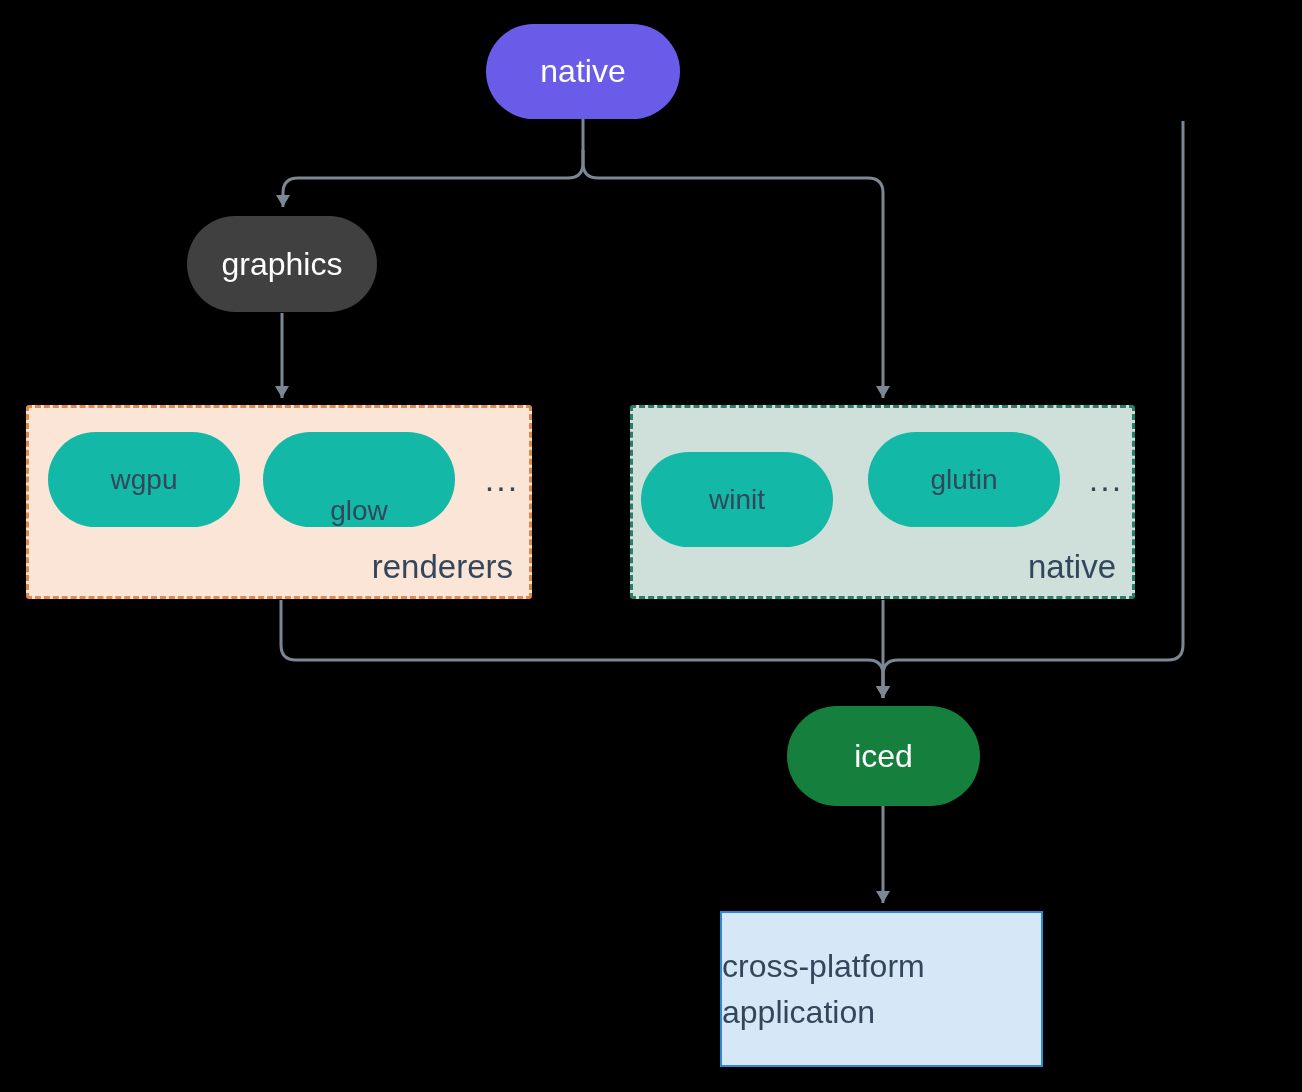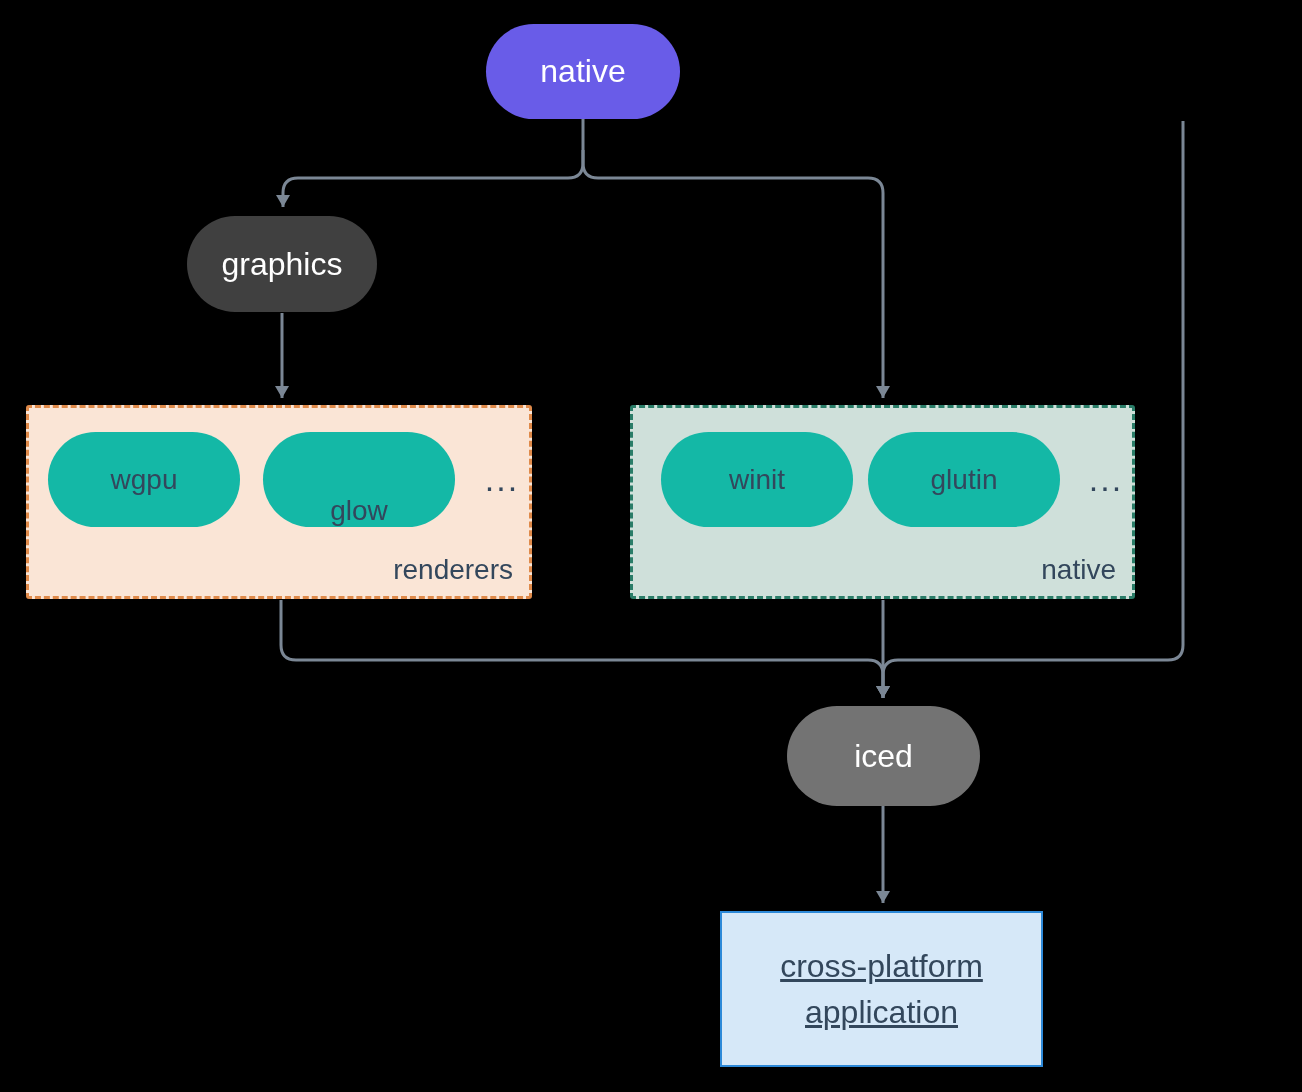--- a/index.html
+++ b/index.html
@@ -30,21 +30,21 @@
     position: absolute;
     border-radius: 60px;
     display: flex;
     align-items: center;
     justify-content: center;
     font-size: 32px;
     color: #ffffff;
   }
   .pill.native, .pill.web { background: #695ce8; }
   .pill.graphics { background: #404040; }
-  .pill.iced { background: #737373; }
+  .pill.iced { background: #15803d; }
   .group {
     position: absolute;
     width: 506px;
     height: 194px;
     border-radius: 3px;
     box-sizing: border-box;
   }
   .group.renderers {
     background: #fae5d6;
     border: 3px dashed #df8a4a;
@@ -76,41 +76,40 @@
     align-items: center;
     justify-content: center;
     font-size: 34px;
     color: #33475c;
     letter-spacing: 2px;
   }
   .group-label {
     position: absolute;
     right: 16px;
     bottom: 10px;
-    font-size: 28px;
+    font-size: 33px;
     color: #33475c;
   }
   .app-box {
     position: absolute;
     left: 720px;
     top: 911px;
     width: 323px;
     height: 156px;
     box-sizing: border-box;
     background: #d6e8f8;
     border: 2px solid #2d89d8;
     display: flex;
     flex-direction: column;
-    align-items: center;
+    align-items: flex-start;
     justify-content: center;
     font-size: 32px;
     line-height: 46px;
     color: #33475c;
     text-align: center;
-    text-decoration: underline;
   }
 </style>
 </head>
 <body>
 
 <div id="stage">
 
   <svg id="edges" viewBox="0 0 1302 1092">
     <defs>
       <marker id="arrow" markerUnits="userSpaceOnUse" markerWidth="26" markerHeight="26" refX="15" refY="13" orient="auto">
@@ -140,21 +139,21 @@
       <span>wgpu</span>
     </div>
     <div class="inner-pill" style="left:234px;align-items:flex-end;">
       <span>glow</span>
     </div>
     <div class="ellipsis">...</div>
     <div class="group-label">renderers</div>
   </div>
 
   <div class="group shells" style="left:630px; top:405px; width:505px;">
-    <div class="inner-pill" style="left:28px;">
+    <div class="inner-pill" style="left:8px;margin-top:20px;">
       <span>winit</span>
     </div>
     <div class="inner-pill" style="left:235px;">
       <span>glutin</span>
     </div>
     <div class="ellipsis">...</div>
     <div class="group-label">native</div>
   </div>
 
   <div class="pill iced" style="left:787px; top:706px; width:193px; height:100px;">

